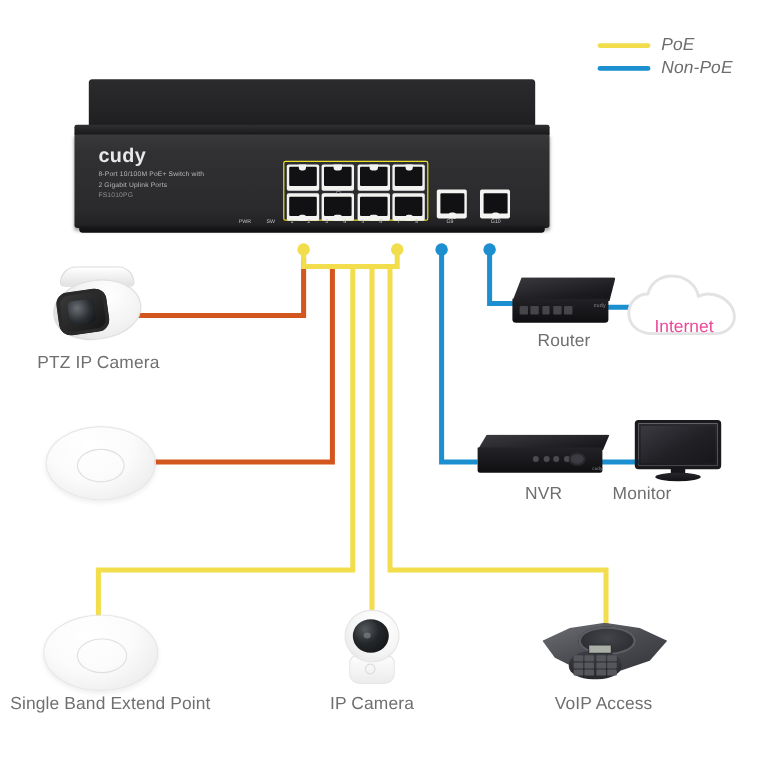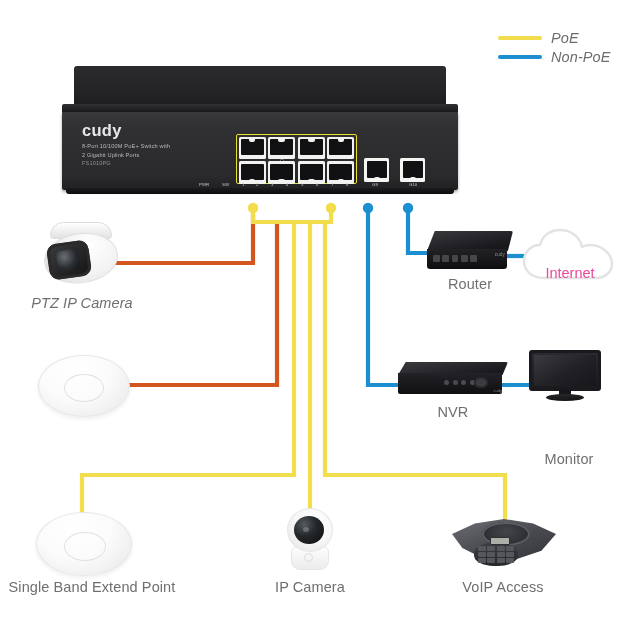--- a/index.html
+++ b/index.html
@@ -424,21 +424,21 @@
     </div>
     <div class="sw-bottom-lip"></div>
   </div>
 
   <div class="dev" id="ptz-cam">
     <span class="turret-base"></span>
     <span class="turret-ball"></span>
     <span class="turret-lens-ring"></span>
     <span class="turret-lens"></span>
   </div>
-  <div class="dev-label" style="left:6px; top:295px; width:152px;font-style:italic;">PTZ IP Camera</div>
+  <div class="dev-label" style="left:6px; top:295px; width:152px;">PTZ IP Camera</div>
 
   <div class="dev" id="ap-dual">
     <span class="ap-disc"></span>
     <span class="ap-ring"></span>
   </div>
 
   <div class="dev" id="router">
     <span class="rtr-top"></span>
     <span class="rtr-front"></span>
     <span class="rtr-ports">
@@ -473,21 +473,21 @@
     <span class="nvr-dpad"></span>
     <span class="nvr-logo">cudy</span>
   </div>
   <div class="dev-label" style="left:398px; top:404px; width:110px;">NVR</div>
 
   <div class="dev" id="monitor">
     <span class="mon-screen"></span>
     <span class="mon-neck"></span>
     <span class="mon-base"></span>
   </div>
-  <div class="dev-label" style="left:517px; top:404px; width:104px;margin-top:47px;">Monitor</div>
+  <div class="dev-label" style="left:483px; top:404px; width:104px;">Monitor</div>
 
   <div class="dev" id="ap-single">
     <span class="ap-disc"></span>
     <span class="ap-ring"></span>
   </div>
   <div class="dev-label" style="left:2px; top:579px; width:180px;">Single Band Extend Point</div>
 
   <div class="dev" id="ipcam">
     <span class="cam-body"></span>
     <span class="cam-head"></span>

